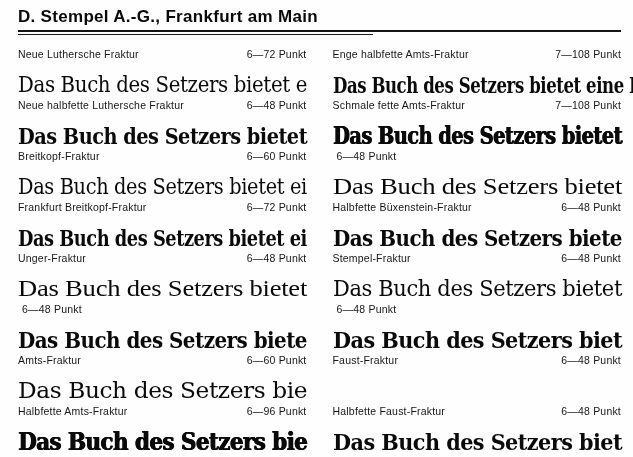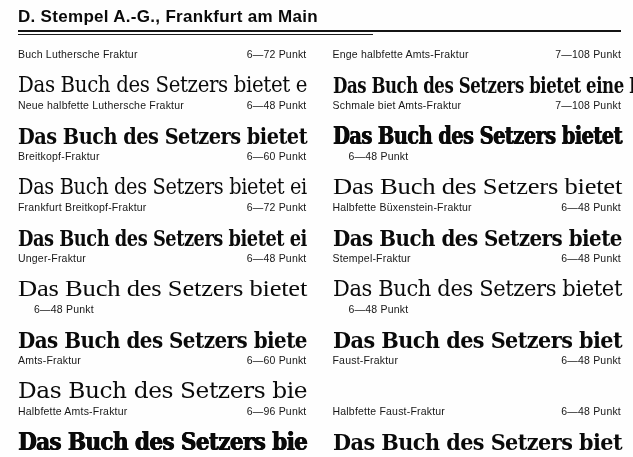--- a/index.html
+++ b/index.html
@@ -63,21 +63,21 @@
     justify-content: space-between;
     align-items: baseline;
     font-size: 10.5px;
     letter-spacing: 0.2px;
     color: #161616;
     padding-top: 3px;
     line-height: 13px;
     white-space: nowrap;
   }
   .typeface-name { font-weight: 500; }
-  .size-range { margin-left: 16px; }
+  .size-range { margin-left: 4px; }
   .specimen-line {
     margin-top: 7px;
     line-height: 33px;
     white-space: nowrap;
   }
   .specimen {
     display: inline-block;
     transform-origin: left center;
     white-space: nowrap;
     color: #0a0a0a;
@@ -99,21 +99,21 @@
     <hr class="masthead-rule">
     <hr class="masthead-rule-2">
   </div>
 
   <div class="columns">
 
     <div class="col">
 
       <div class="entry">
         <div class="entry-head">
-          <span class="typeface-name">Buch Luthersche Fraktur</span>
+          <span class="typeface-name">Neue Luthersche Fraktur</span>
           <span class="size-range">6—72 Punkt</span>
         </div>
         <div class="specimen-line">
           <span class="specimen s-reg" style="transform: scaleX(0.858);">Das Buch des Setzers bietet e</span>
         </div>
       </div>
 
       <div class="entry">
         <div class="entry-head">
           <span class="typeface-name">Neue halbfette Luthersche Fraktur</span>
@@ -192,21 +192,21 @@
           <span class="typeface-name">Enge halbfette Amts-Fraktur</span>
           <span class="size-range">7—108 Punkt</span>
         </div>
         <div class="specimen-line">
           <span class="specimen s-bold" style="transform: scaleX(0.72);">Das Buch des Setzers bietet eine F</span>
         </div>
       </div>
 
       <div class="entry">
         <div class="entry-head">
-          <span class="typeface-name">Schmale biet Amts-Fraktur</span>
+          <span class="typeface-name">Schmale fette Amts-Fraktur</span>
           <span class="size-range">7—108 Punkt</span>
         </div>
         <div class="specimen-line">
           <span class="specimen s-heavy" style="transform: scaleX(0.803);">Das Buch des Setzers bietet</span>
         </div>
       </div>
 
       <div class="entry">
         <div class="entry-head">
           <span class="size-range">6—48 Punkt</span>

